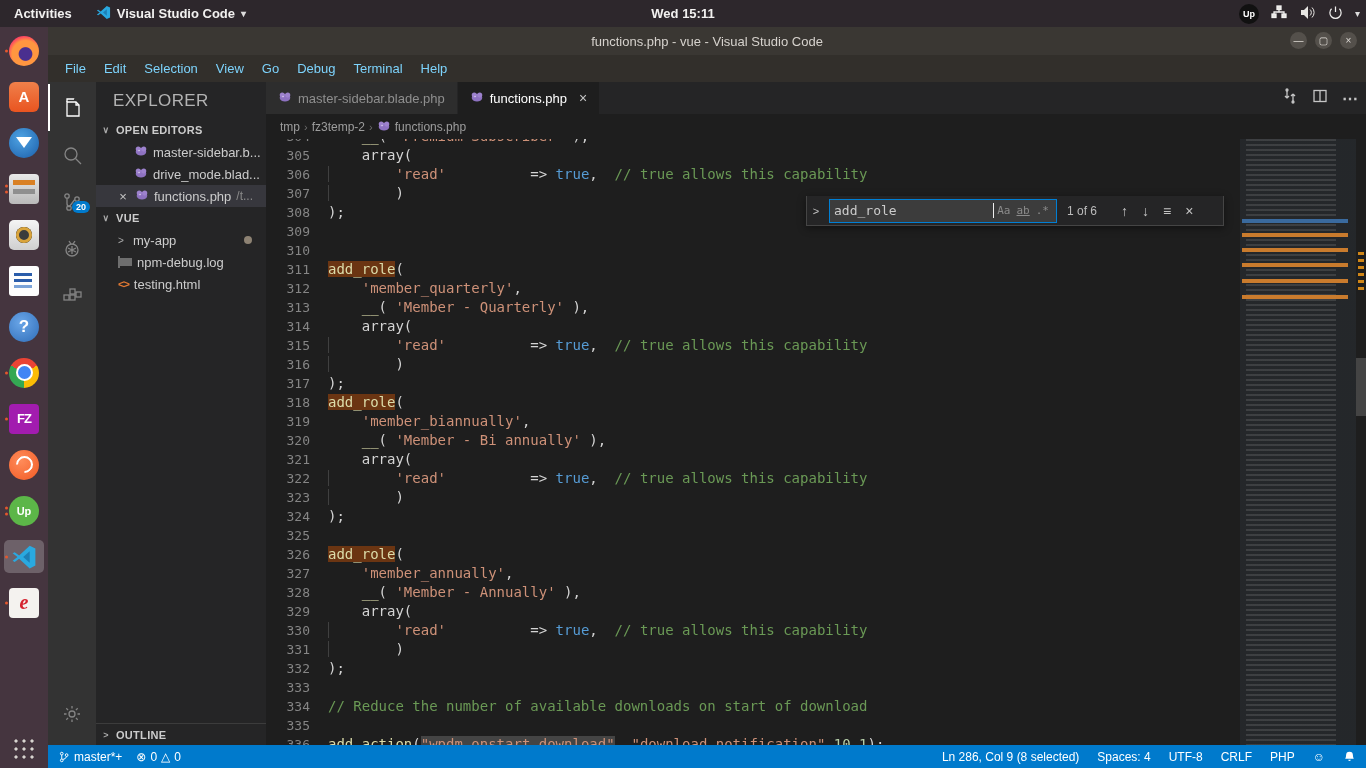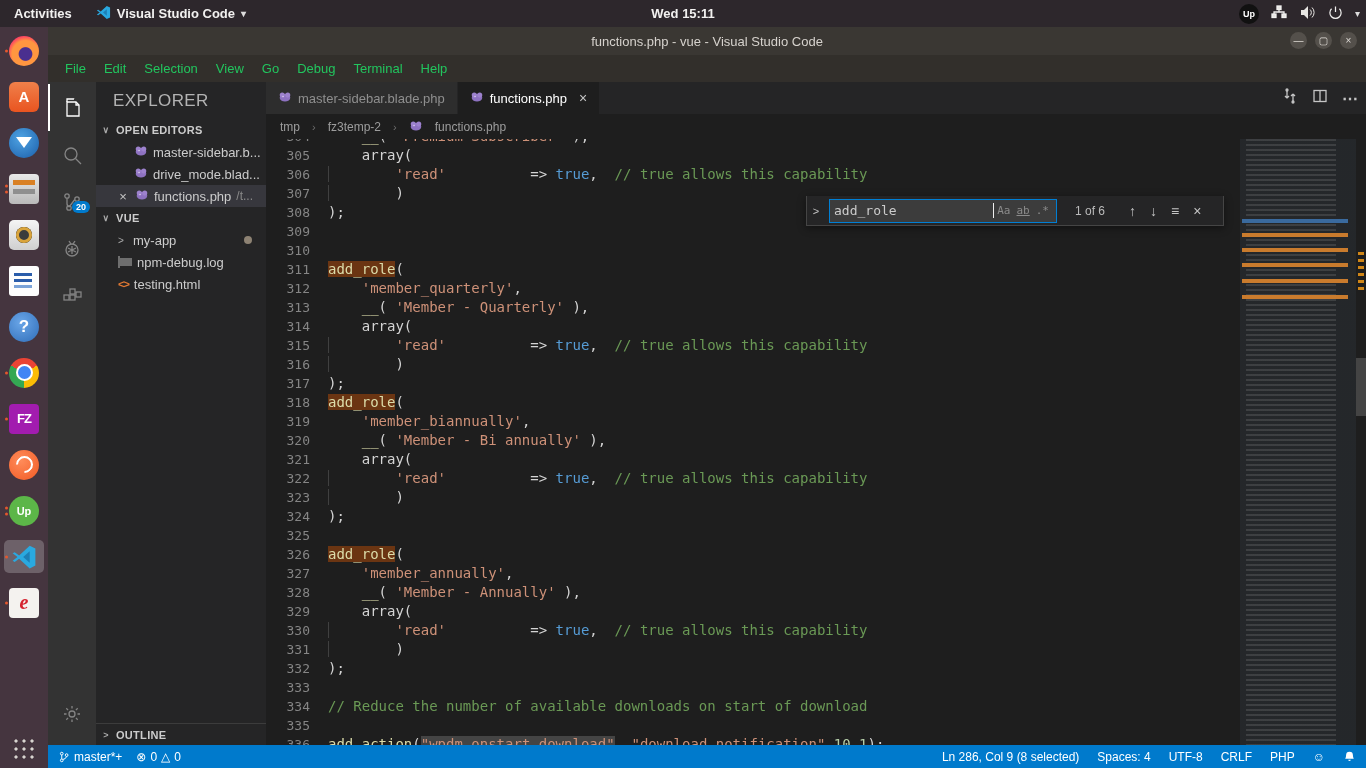--- a/index.html
+++ b/index.html
@@ -58,21 +58,21 @@
        background-image:radial-gradient(#d8d4d0 1.3px, transparent 1.9px); background-size:8px 8px;
        background-position:center; }
 
   
   .vswin { position:absolute; left:48px; top:27px; right:0; bottom:0; display:flex; flex-direction:column; }
   .titlebar { height:28px; background:#3a3733; color:#d6d2cd; font-size:13px; display:flex;
               align-items:center; justify-content:center; position:relative; flex:0 0 auto; }
   .win-controls { position:absolute; right:9px; top:5px; display:flex; gap:8px; }
   .win-btn { width:17px; height:17px; border-radius:50%; background:#54504b; color:#dedad5;
              font-size:10px; display:flex; align-items:center; justify-content:center; line-height:1; }
-  .menubar { height:27px; background:#322f2b; color:#22c55e; font-size:13px; display:flex;
+  .menubar { height:27px; background:#322f2b; color:#7dd3fc; font-size:13px; display:flex;
              align-items:center; padding-left:8px; flex:0 0 auto; }
   .menu-item { padding:0 9px; height:100%; display:flex; align-items:center; }
 
   .mainrow { flex:1 1 auto; display:flex; min-height:0; }
 
   
   .activitybar { width:48px; background:#333333; display:flex; flex-direction:column; align-items:center;
                  padding-top:2px; position:relative; flex:0 0 auto; }
   .ab-item { width:48px; height:47px; display:flex; align-items:center; justify-content:center;
              position:relative; color:#858585; }
@@ -104,21 +104,21 @@
   
   .editor { flex:1 1 auto; display:flex; flex-direction:column; position:relative; min-width:0; background:#1e1e1e; }
   .tabstrip { height:32px; background:#252526; display:flex; flex:0 0 auto; position:relative; }
   .tab { height:32px; display:flex; align-items:center; gap:6px; padding:0 12px; font-size:13px;
          background:#2d2d2d; color:#8f8f8f; border-right:1px solid #252526; white-space:nowrap; }
   .tab.active { background:#1e1e1e; color:#ffffff; }
   .tab .tab-x { color:#c5c5c5; margin-left:6px; font-size:14px; }
   .editor-actions { position:absolute; right:8px; top:0; height:32px; display:flex; align-items:center;
                     gap:14px; color:#c5c5c5; }
   .editor-actions svg { width:16px; height:16px; }
-  .breadcrumb { height:25px; display:flex; align-items:center; gap:12px; padding-left:14px; font-size:12px;
+  .breadcrumb { height:25px; display:flex; align-items:center; gap:4px; padding-left:14px; font-size:12px;
                 color:#9d9d9d; flex:0 0 auto; }
   .bc-sep { color:#6e6e6e; font-size:11px; }
 
   .codewrap { flex:1 1 auto; position:relative; overflow:hidden; }
   .code-lines { position:absolute; left:0; top:-12px; right:126px;
                 font-family:"DejaVu Sans Mono", monospace; font-size:14px; }
   .cl { height:19px; line-height:19px; display:flex; white-space:pre; }
   .cl .gut { width:62px; flex:0 0 auto; text-align:right; padding-right:18px; color:#858585;
              font-size:13px; }
   .cl .txt { flex:1; white-space:pre; }
@@ -144,21 +144,21 @@
       border:1px solid #454545; border-top:none; box-shadow:0 2px 8px rgba(0,0,0,.45); display:flex;
       align-items:center; padding:0 4px 0 2px; gap:6px; z-index:20; }
   .sw-toggle { color:#c5c5c5; font-size:11px; width:14px; text-align:center; }
   .sw-input { width:228px; height:24px; background:#3c3c3c; border:1px solid #007fd4; display:flex;
       align-items:center; padding:0 4px; font-size:13px; color:#cccccc;
       font-family:"DejaVu Sans Mono", monospace; }
   .sw-input .qtext { flex:1; }
   .caret { width:1px; height:15px; background:#eee; margin-left:-60px; }
   .sw-opt { color:#8b8b8b; font-size:11px; padding:0 3px; }
   .sw-opt.word { text-decoration:underline; }
-  .sw-results { color:#bbbbbb; font-size:12px; margin-left:12px; width:44px; }
+  .sw-results { color:#bbbbbb; font-size:12px; margin-left:4px; width:44px; }
   .sw-btn { color:#c5c5c5; font-size:14px; padding:0 4px; }
 
   
   .statusbar { height:23px; background:#007acc; color:#ffffff; display:flex; align-items:center;
                font-size:12px; padding:0 10px; gap:14px; flex:0 0 auto; }
   .st-item { display:flex; align-items:center; gap:4px; white-space:nowrap; }
   .st-right { margin-left:auto; display:flex; align-items:center; gap:18px; }
   .st-ic { font-size:12px; }
   svg.lineic { stroke:currentColor; fill:none; stroke-width:1.3; }
 </style>

